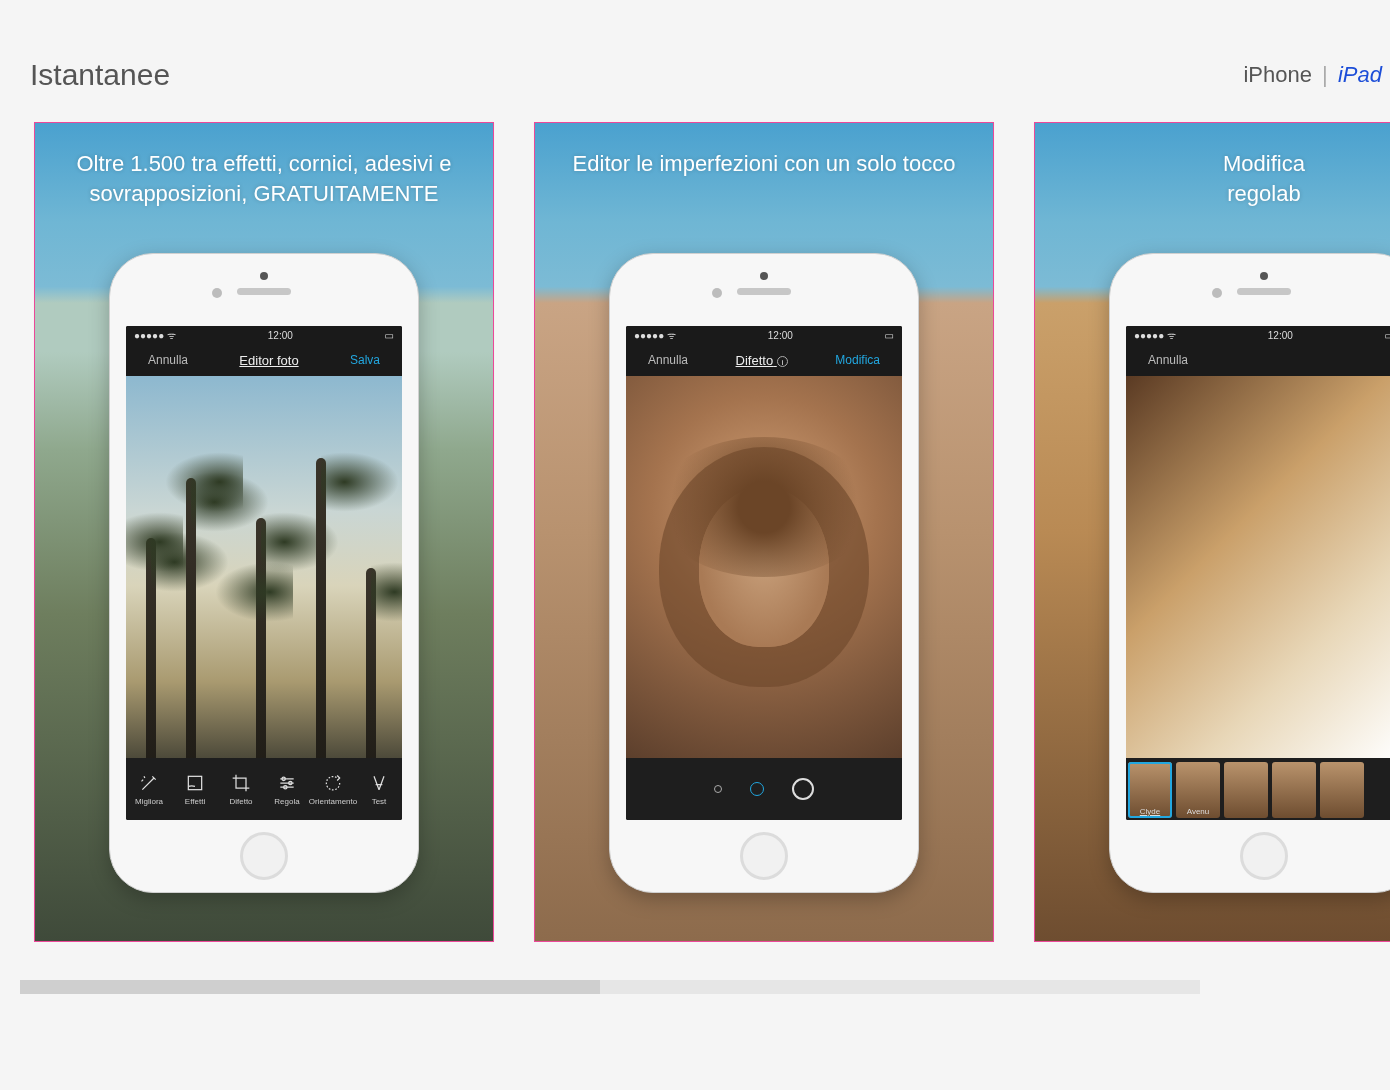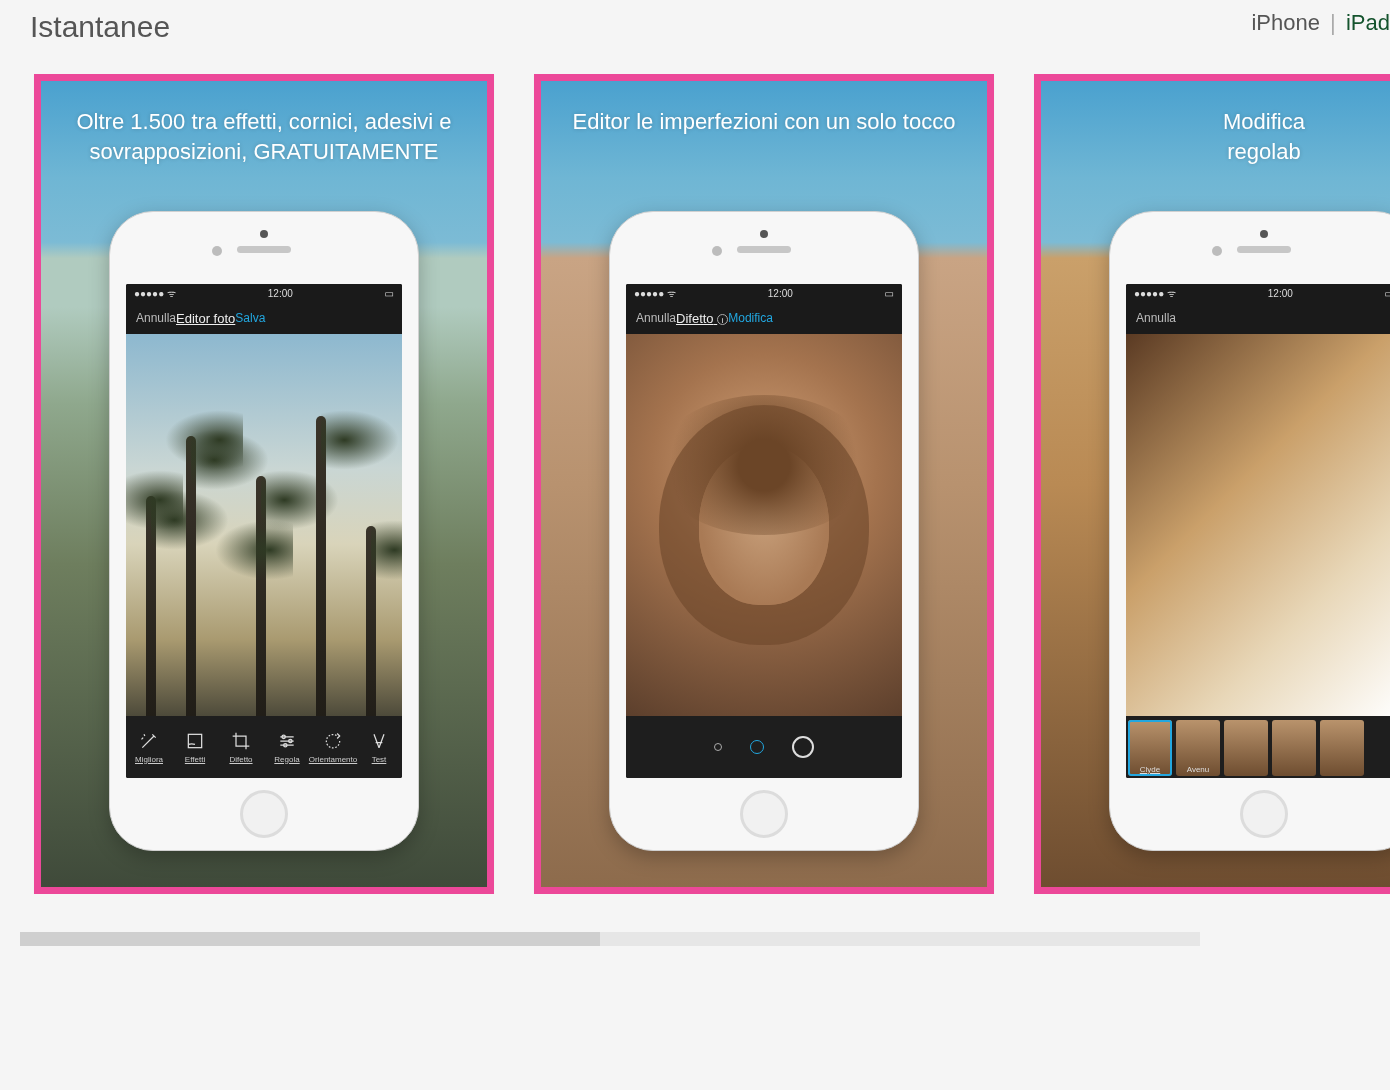--- a/index.html
+++ b/index.html
@@ -7,46 +7,47 @@
     font-family: -apple-system, "Helvetica Neue", Helvetica, Arial, sans-serif;
     background: #f5f5f5;
     width: 1390px;
     height: 1090px;
     overflow: hidden;
     padding: 10px 0 0 30px;
   }
   .header {
     display: flex;
     justify-content: space-between;
-    align-items: flex-start;
-    padding-right: 0;
+    align-items: center;
+    padding-right: 8px;
     margin-bottom: 30px;
+    margin-top: 48px;
   }
   .header h1 {
     font-size: 30px;
     font-weight: 500;
     color: #555;
   }
   .device-picker {
     font-size: 22px;
     color: #555;
   }
   .device-picker .sep { color: #aaa; margin: 0 4px; }
-  .device-picker .active { color: #14532d; }
+  .device-picker .active { color: #1d4ed8; font-style: italic; }
   .gallery {
     display: flex;
     gap: 40px;
     overflow: hidden;
     padding-left: 4px;
   }
   .card {
     flex: 0 0 460px;
     height: 820px;
     background: #a16207;
-    border: 7px solid #ec4899;
+    border: 1px solid #ec4899;
     box-shadow: 0 1px 1px rgba(0,0,0,.05);
     position: relative;
     overflow: hidden;
   }
   .card .bg { position: absolute; inset: 0; }
   .bg.sky {
     background: linear-gradient(#4aa1cf, #6fb6d4 12%, #7cbbd5 20%, rgba(124,187,213,0) 22%),
                 linear-gradient(#b0cbbf 22%, #b0cbbf 28%, #8fa88d 40%, #6e7e5e 60%, #3f4a3a 100%);
   }
   .bg.skin {
@@ -112,22 +113,22 @@
     color: #ddd;
     font-size: 10px;
     display: flex; align-items: center; justify-content: space-between;
     padding: 0 8px;
   }
   .navbar {
     height: 32px;
     background: #1a1a1a;
     color: #eee;
     font-size: 12px;
-    display: flex; align-items: center; 
-    padding: 0 10px;
+    display: flex; align-items: center; justify-content: space-between;
+    padding: 0 22px;
   }
   .navbar .action { color: #22a7e0; font-size: 12px; }
   .navbar .muted { color: #bbb; font-size: 12px; }
   .navbar .title { font-size: 13px; text-decoration: underline; }
   .content { flex: 1; position: relative; overflow: hidden; }
   .content.palms {
     background: linear-gradient(#8db8cf 0%, #c9d6d4 35%, #d9d4ba 55%, #a99a70 80%, #4d4a3a 100%);
     position: relative;
   }
   .palm {
@@ -160,21 +161,21 @@
     border-radius: 50%;
   }
   .content.breakfast {
     background: linear-gradient(135deg, #5a3a23 0%, #caa06a 40%, #e8d7b8 70%, #fff 100%);
   }
   .toolbar {
     height: 62px; background: #1e1e1e; color: #ccc;
     display: flex; align-items: center; justify-content: space-around;
     font-size: 8px;
   }
-  .tool { display: flex; flex-direction: column; align-items: center; gap: 4px; width: 44px; text-decoration: underline; }
+  .tool { display: flex; flex-direction: column; align-items: center; gap: 4px; width: 44px; }
   .tool svg, .tool .ico { width: 20px; height: 20px; stroke: #ddd; fill: none; stroke-width: 1.5; }
   .brush-row {
     height: 62px; background: #1e1e1e; display:flex; align-items:center; justify-content:center; gap: 28px;
   }
   .brush { border-radius:50%; border: 1.5px solid #888; }
   .b1{width:8px;height:8px;border-color:#aaa}
   .b2{width:14px;height:14px;border-color:#22a7e0}
   .b3{width:22px;height:22px;border-color:#ddd;border-width:2px}
   .filterbar {
     height: 62px; background: #1e1e1e; display:flex; align-items:flex-end; gap:4px;

